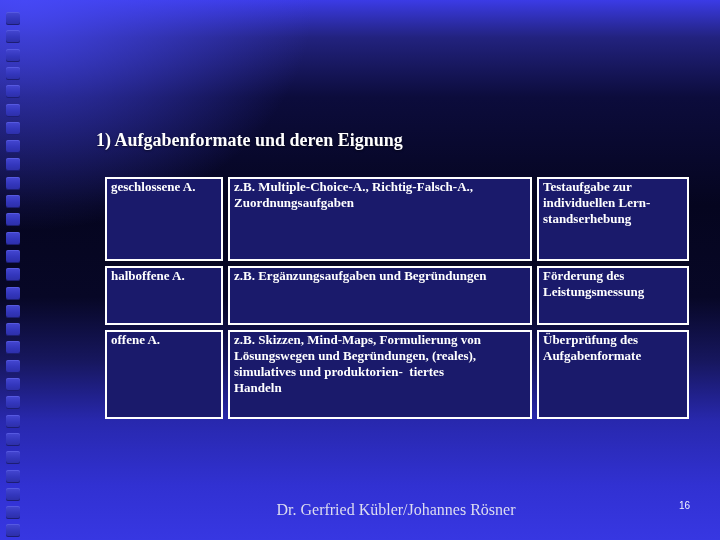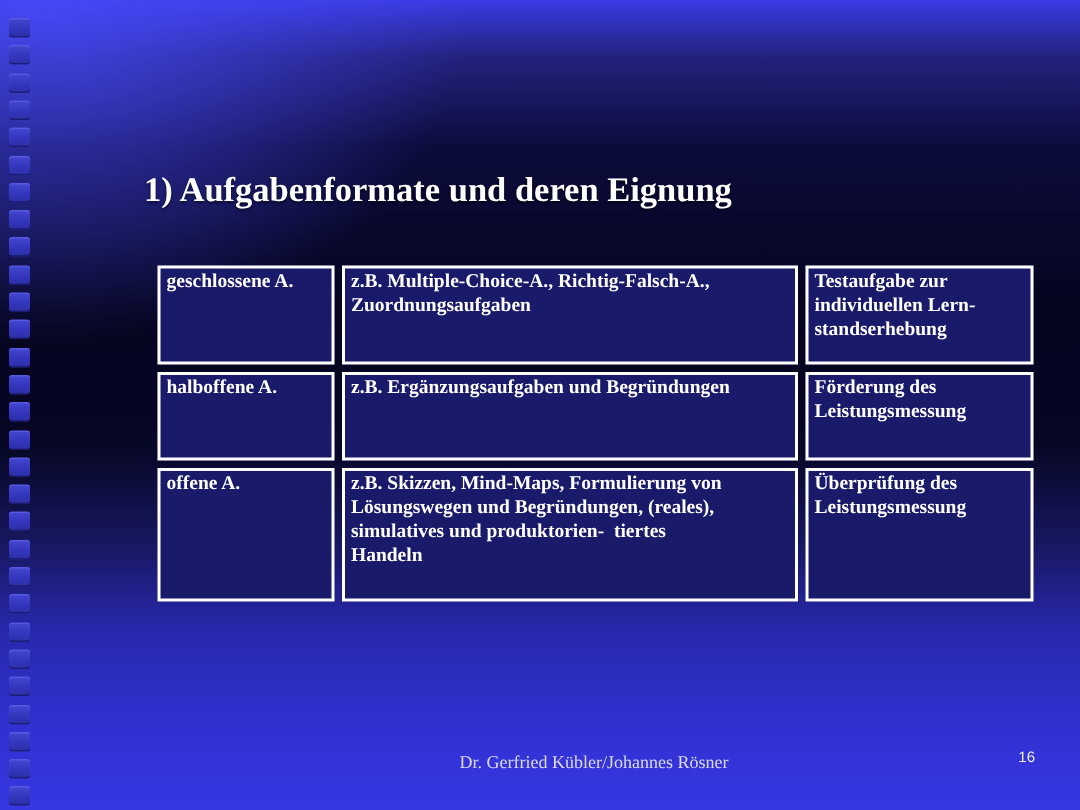--- a/index.html
+++ b/index.html
@@ -40,24 +40,24 @@
     left: 94px; top: 57px;
     font-family: "Liberation Sans", sans-serif;
     font-weight: bold;
     font-size: 23px;
     color: #ffffff;
     white-space: nowrap;
     text-shadow: 0 1px 2px rgba(0,0,0,0.55);
   }
   .section-heading {
     position: absolute;
-    left: 96px; top: 114px;
+    left: 96px; top: 130px;
     font-family: "Liberation Serif", serif;
     font-weight: bold;
-    font-size: 23px;
+    font-size: 18px;
     color: #ffffff;
     white-space: nowrap;
     text-shadow: 0 1px 2px rgba(0,0,0,0.55);
   }
   table.formats-table {
     position: absolute;
     left: 100px; top: 172px;
     border-collapse: separate;
     border-spacing: 5px;
     table-layout: fixed;
@@ -71,29 +71,29 @@
     color: #ffffff;
     font-family: "Liberation Serif", serif;
     font-weight: bold;
     font-size: 13px;
     line-height: 1.23;
   }
   table.formats-table td span { white-space: pre-wrap; }
   .col-format   { width: 118px; }
   .col-examples { width: 304px; }
   .col-suit     { width: 152px; }
-  .row-1 td { height: 66px; }
+  .row-1 td { height: 84px; }
   .row-2 td { height: 59px; }
   .row-3 td { height: 89px; }
   .footer-credits {
     position: absolute;
     left: 72px; right: 0; top: 501px;
     text-align: center;
     font-family: "Liberation Serif", serif;
-    font-size: 12px;
+    font-size: 16px;
     color: #dcdcf0;
   }
   .page-number {
     position: absolute;
     right: 30px; top: 500px;
     font-family: Liberation Sans, sans-serif;
     font-size: 10px;
     color: #f2f2ff;
   }
 </style>
@@ -158,21 +158,21 @@
         <td><span>Förderung des
 Leistungsmessung</span></td>
       </tr>
       <tr class="row-3">
         <td><span>offene A.</span></td>
         <td><span>z.B. Skizzen, Mind-Maps, Formulierung von
 Lösungswegen und Begründungen, (reales),
 simulatives und produktorien-  tiertes
 Handeln</span></td>
         <td><span>Überprüfung des
-Leistungsmessung</span></td>
+Aufgabenformate</span></td>
       </tr>
     </tbody>
   </table>
 
   <div class="footer-credits">Dr. Gerfried Kübler/Johannes Rösner</div>
 
   <div class="page-number">16</div>
 
 </div>
 

